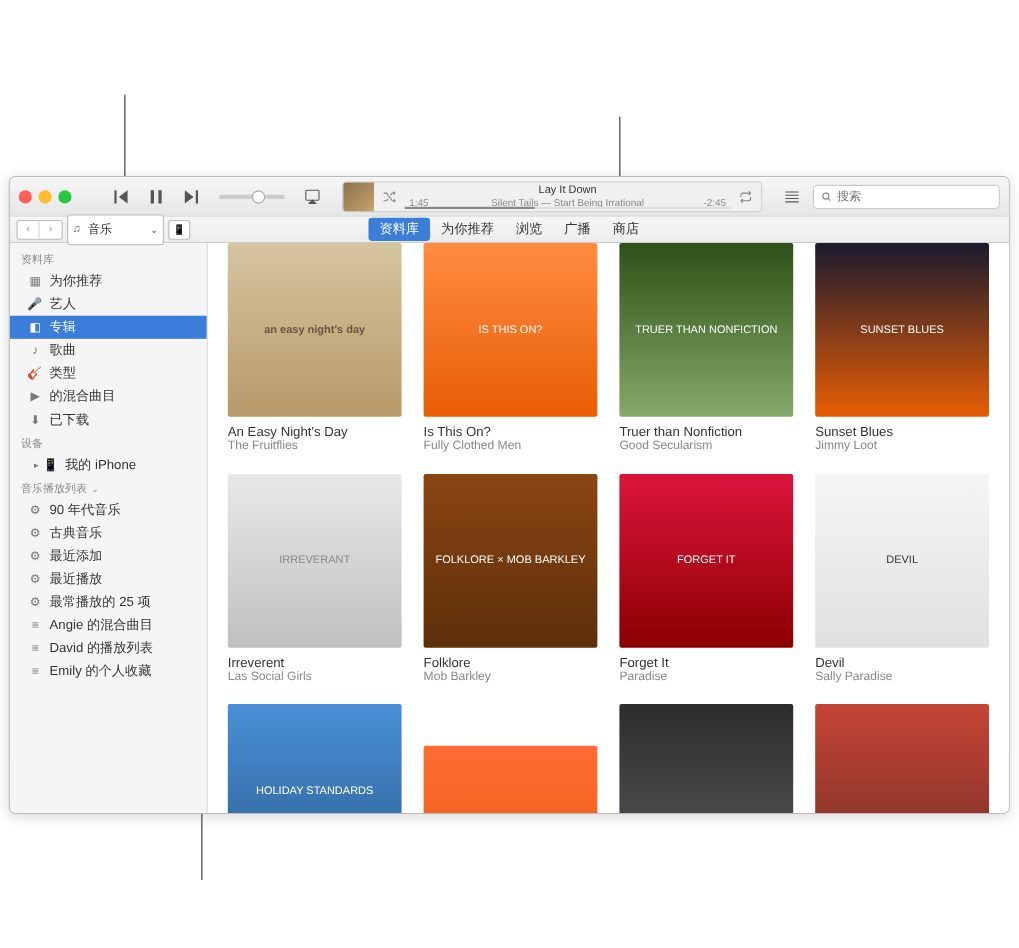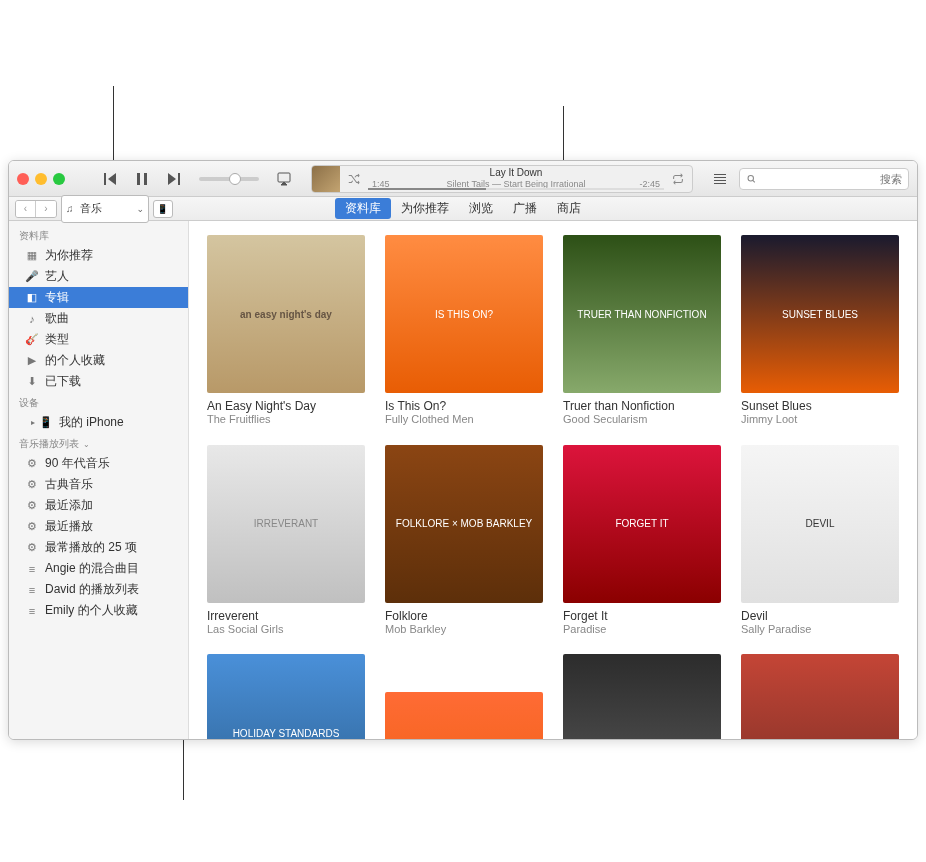--- a/index.html
+++ b/index.html
@@ -22,21 +22,21 @@
 .np-info { flex: 1; text-align: center; font-size: 10px; line-height: 1.2; color: #333; position: relative; }
 .np-title { font-weight: 500; }
 .np-artist { color: #888; font-size: 9px; }
 .np-time { font-size: 9px; color: #888; position: absolute; bottom: 0; }
 .np-time.l { left: 4px; } .np-time.r { right: 4px; }
 .np-progress { position: absolute; bottom: 0; left: 0; right: 0; height: 2px; background: #ddd; }
 .np-progress-fill { width: 40%; height: 100%; background: #888; }
 .np-repeat { width: 28px; display:flex; align-items:center; justify-content:center; color:#888; }
 
 .search-box { width: 170px; height: 22px; background: #fff; border: 1px solid #ccc; border-radius: 4px; display: flex; align-items: center; padding: 0 6px; gap: 4px; }
-.search-box input { border: none; outline: none; font-size: 11px; width: 100%; color: #333; text-align: right; }
+.search-box input { border: none; outline: none; font-size: 11px; width: 100%; color: #333; }
 .search-box svg { width: 12px; height: 12px; color: #888; }
 
 .toolbar2 { height: 24px; background: linear-gradient(#f6f6f6,#ececec); border-bottom: 1px solid #ccc; display: flex; align-items: center; padding: 0 6px; }
 .navbtns { display: flex; border: 1px solid #bbb; border-radius: 3px; overflow: hidden; }
 .navbtns span { width: 20px; height: 16px; display: flex; align-items: center; justify-content: center; font-size: 10px; color: #999; background: #fff; }
 .navbtns span:first-child { border-right: 1px solid #ccc; }
 .media-select { margin-left: 4px; border: 1px solid #bbb; border-radius: 3px; background: #fff; height: 28px; display: flex; align-items: center; padding: 0 14px 0 18px; font-size: 11px; color: #333; position: relative; width: 88px; }
 .media-select::before { content: "♫"; position: absolute; left: 4px; font-size: 10px; color: #666; }
 .media-select::after { content: "⌄"; position: absolute; right: 4px; font-size: 9px; color: #666; }
 .devbtn { width: 20px; height: 18px; border: 1px solid #bbb; border-radius: 3px; background:#fff; display:flex;align-items:center;justify-content:center;margin-left:4px;font-size:9px;color:#666; }
@@ -49,21 +49,21 @@
 .sidebar { width: 180px; background: #f5f5f5; border-right: 1px solid #ddd; overflow-y: auto; padding-top: 4px; }
 .sb-header { font-size: 10px; color: #888; padding: 4px 10px 2px; display: flex; align-items: center; gap: 4px; }
 .sb-header .chev { font-size: 8px; color: #888; }
 .sb-item { display: flex; align-items: center; gap: 6px; padding: 2px 10px 2px 16px; font-size: 12px; color: #333; cursor: pointer; }
 .sb-item.active { background: #3b7dd8; color: #fff; }
 .sb-item .icon { width: 14px; display: flex; justify-content: center; font-size: 11px; color: #777; }
 .sb-item.active .icon { color: #fff; }
 .sb-item.dev { padding-left: 22px; }
 .sb-item .disc { font-size: 8px; color:#777; margin-right:-2px;}
 
-.content { flex: 1; overflow: auto; padding: 14px 18px; background: #fff; }
+.content { flex: 1; overflow: auto; padding: 0 18px; background: #fff; }
 .grid { display: grid; grid-template-columns: repeat(4, 1fr); gap: 18px 20px; }
 .album { cursor: pointer; }
 .album-art { width: 100%; aspect-ratio: 1; border-radius: 2px; background: #ddd; position: relative; overflow: hidden; display: flex; align-items: center; justify-content: center; font-size: 10px; color: #fff; text-align: center; padding: 4px; }
 .album-title { font-size: 12px; color: #333; margin-top: 6px; line-height: 1.2; }
 .album-artist { font-size: 11px; color: #888; line-height: 1.2; }
 
 .art0 { background: linear-gradient(#d4c5a0,#b89968); color:#654; font-weight:bold;}
 .art1 { background: linear-gradient(#ff8c42,#e85d04); }
 .art2 { background: linear-gradient(#2d5016,#87a96b); }
 .art3 { background: linear-gradient(#1a1a2e,#e85d04); }
@@ -199,21 +199,21 @@
         <div class="sb-item">
             <span class="icon">♪</span>
             <span>歌曲</span>
           </div>
         <div class="sb-item">
             <span class="icon">🎸</span>
             <span>类型</span>
           </div>
         <div class="sb-item">
             <span class="icon">▶</span>
-            <span>的个人收藏</span>
+            <span>的混合曲目</span>
           </div>
         <div class="sb-item">
             <span class="icon">⬇</span>
             <span>已下载</span>
           </div>
 
         <div class="sb-header">设备</div>
         <div class="sb-item dev">
             <span class="disc">▸</span>
             <span class="icon">📱</span>

